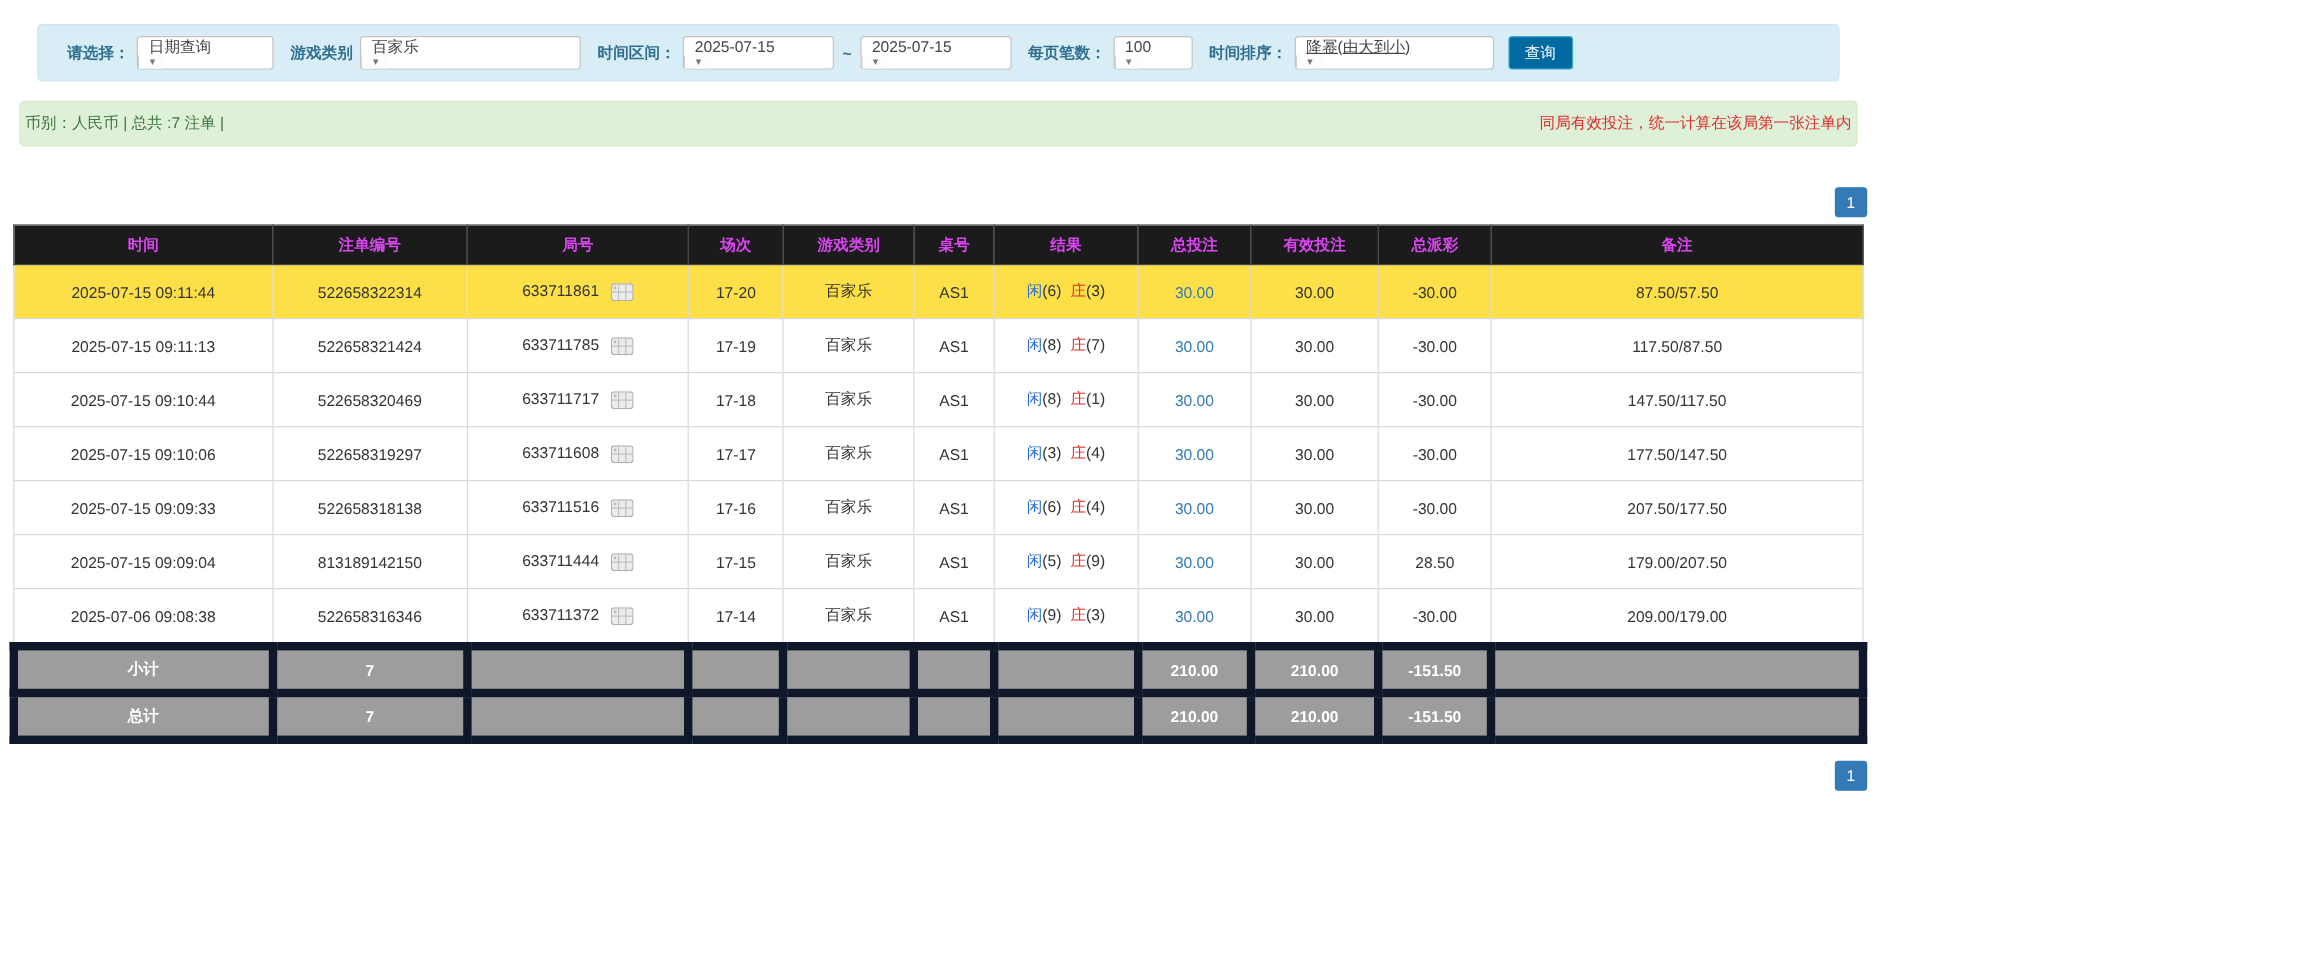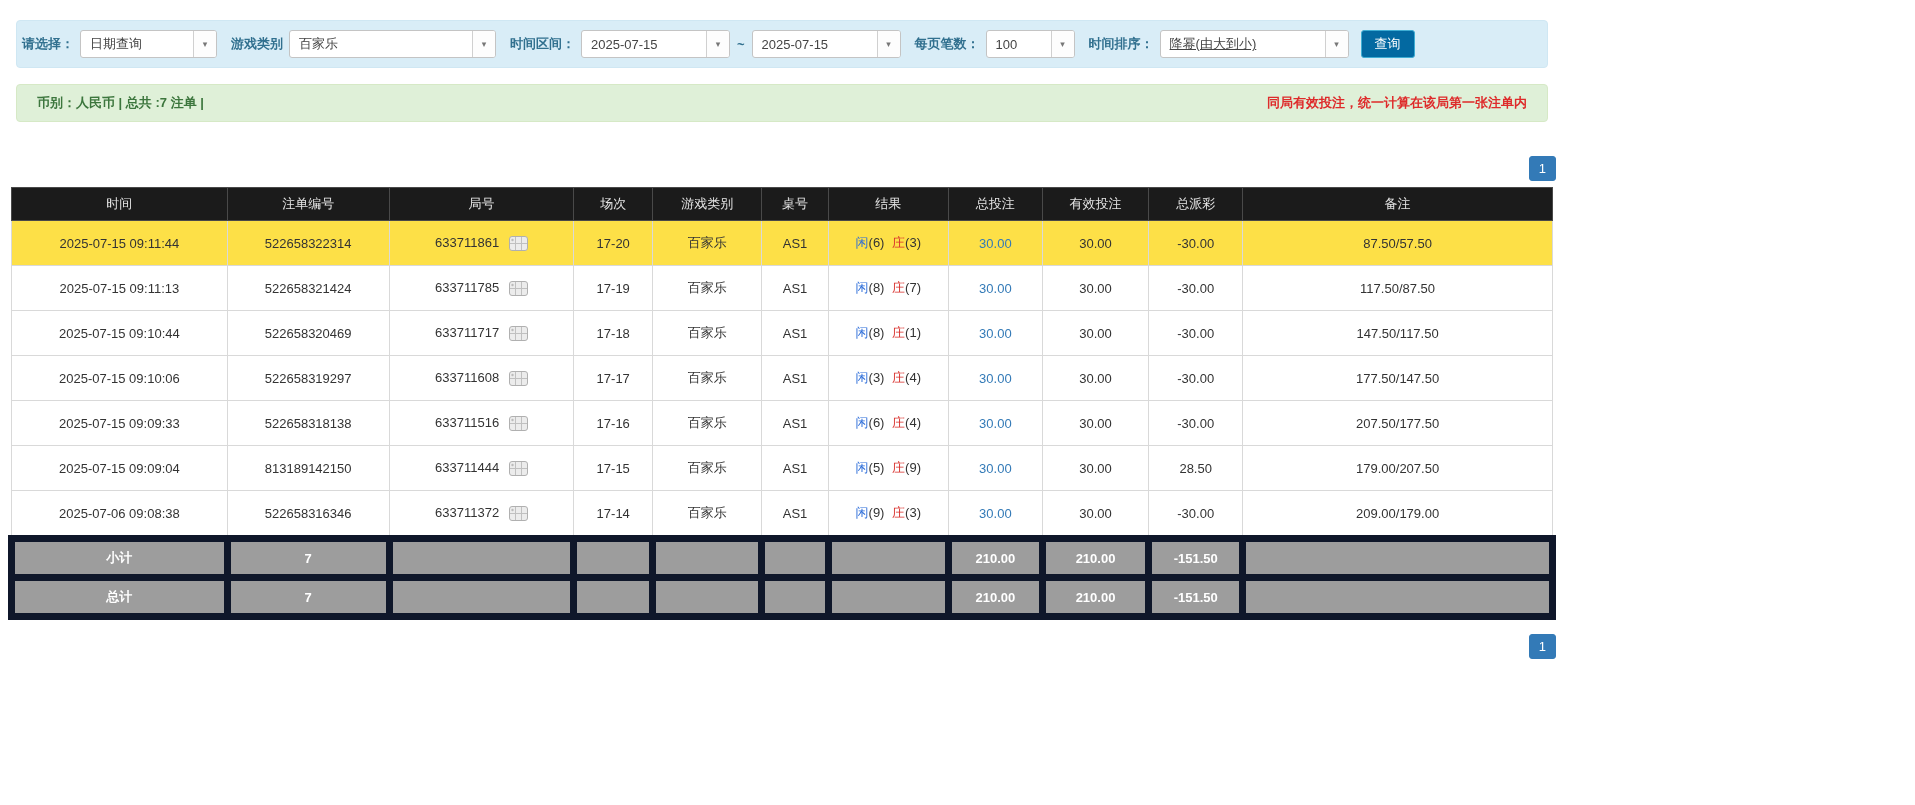--- a/index.html
+++ b/index.html
@@ -11,30 +11,30 @@
   .container { width: 1548px; }
 
   .page-title {
     font-size: 20px; font-weight: 500; color: #333;
     margin: 8px 0 0; padding: 0 0 12px 2px;
     border-bottom: 1px solid #e3e3e3;
   }
 
   
   .filter-bar {
-    margin: 12px 8px 0;
+    margin: 12px 23px 0;
     background: #d9edf7; border: 1px solid #cfe7f3; border-radius: 4px;
-    padding: 9px 1px; display: flex; align-items: center; font-size: 13px;
+    padding: 9px 20px; display: flex; align-items: center; font-size: 13px;
   }
   .flabel { color: #31708f; font-weight: bold; margin: 0 6px 0 14px; white-space: nowrap; }
   .flabel.first { margin-left: 4px; }
   .tilde { margin: 0 7px; }
   .combo {
     display: inline-flex; align-items: stretch; background: #fff;
-    border: 1px solid #c4c4c4; border-radius: 3px; height: 28px; cursor: pointer;
+    border: 1px solid #c4c4c4; border-radius: 3px; height: 28px; cursor: pointer; flex-direction: column;
   }
   .combo .val { display: flex; align-items: center; padding: 0 9px; color: #444; overflow: hidden; white-space: nowrap; }
   .combo .caret {
     width: 23px; display: flex; align-items: center; justify-content: center;
     border-left: 1px solid #d0d0d0; color: #777; font-size: 9px;
     background: #fdfdfd; border-radius: 0 2px 2px 0;
   }
   .w-query .val { width: 112px; }
   .w-game  .val { width: 182px; }
   .w-date  .val { width: 124px; }
@@ -43,41 +43,40 @@
   .btn-search {
     margin-left: 12px; background: #0369a1; color: #fff;
     border: 1px solid #3fadd3; border-radius: 3px; height: 28px;
     padding: 0 13px; font-size: 13px; cursor: pointer;
   }
 
   
   .summary-bar {
     margin: 16px 8px 0;
     background: #dff0d8; border: 1px solid #d6e9c6; border-radius: 4px;
-    padding: 9px 20px; display: flex; justify-content: space-between; align-items: flex-end;
+    padding: 9px 4px; display: flex; justify-content: space-between; align-items: flex-end;
     font-size: 13px;
-    font-weight: bold;
   }
   .summary-left { color: #3c763d; }
   .summary-right { color: #de2b2b; }
 
   
   .pager { text-align: right; }
   .pager.top { margin: 34px 0 6px; }
   .pager.bottom { margin: 14px 0 0; }
   .page-btn {
     display: inline-block; min-width: 12px; padding: 4px 9px;
     background: #337ab7; border: 1px solid #337ab7; color: #fff;
     border-radius: 3px; font-size: 13px; text-align: center; cursor: pointer;
   }
 
   
   table.records { width: 100%; border-collapse: collapse; font-size: 13px; table-layout: fixed; }
   .records th {
-    background: #1b1b1b; color: #e5e5e5; font-weight: normal;
+    background: #1b1b1b; color: #d946ef; font-weight: bold;
     padding: 7px 4px; border: 1px solid #494949;
   }
   .records td {
     background: #fff; border: 1px solid #d9d9d9;
     padding: 13px 4px; text-align: center; color: #333; word-break: break-all;
   }
   tr.hl td { background: #fde047; }
   .grp { margin: 0 2px; white-space: nowrap; }
   .player { color: #2b6cd9; }
   .banker { color: #d9302c; }

